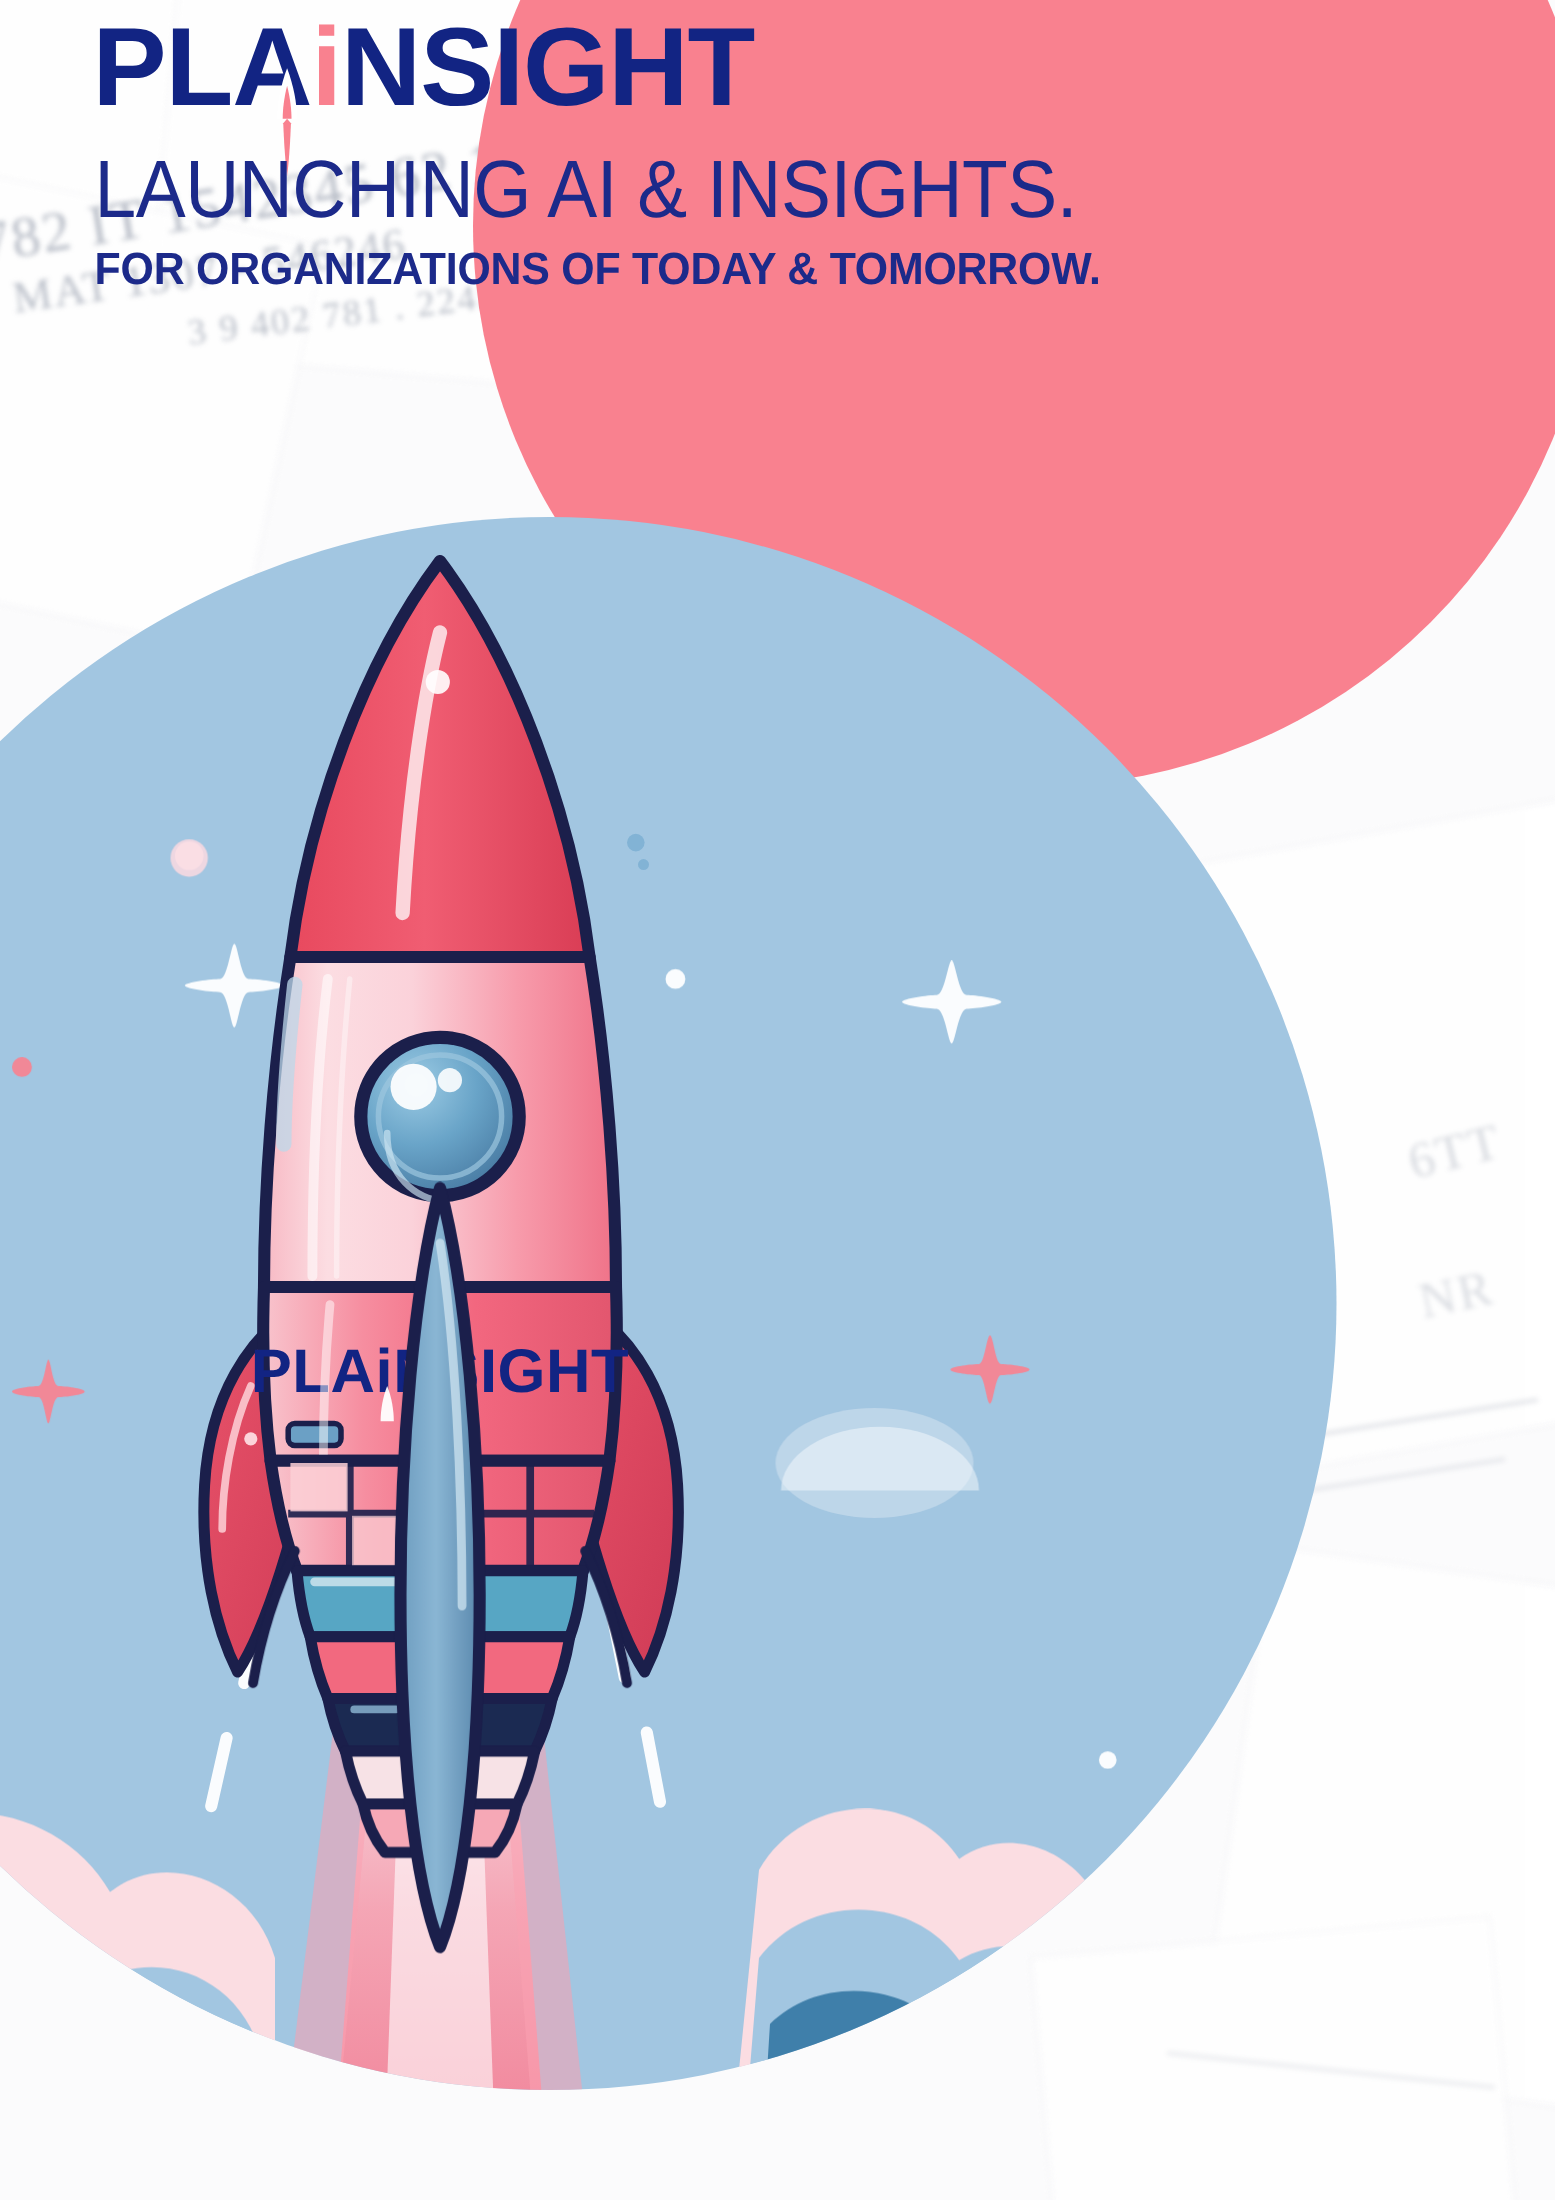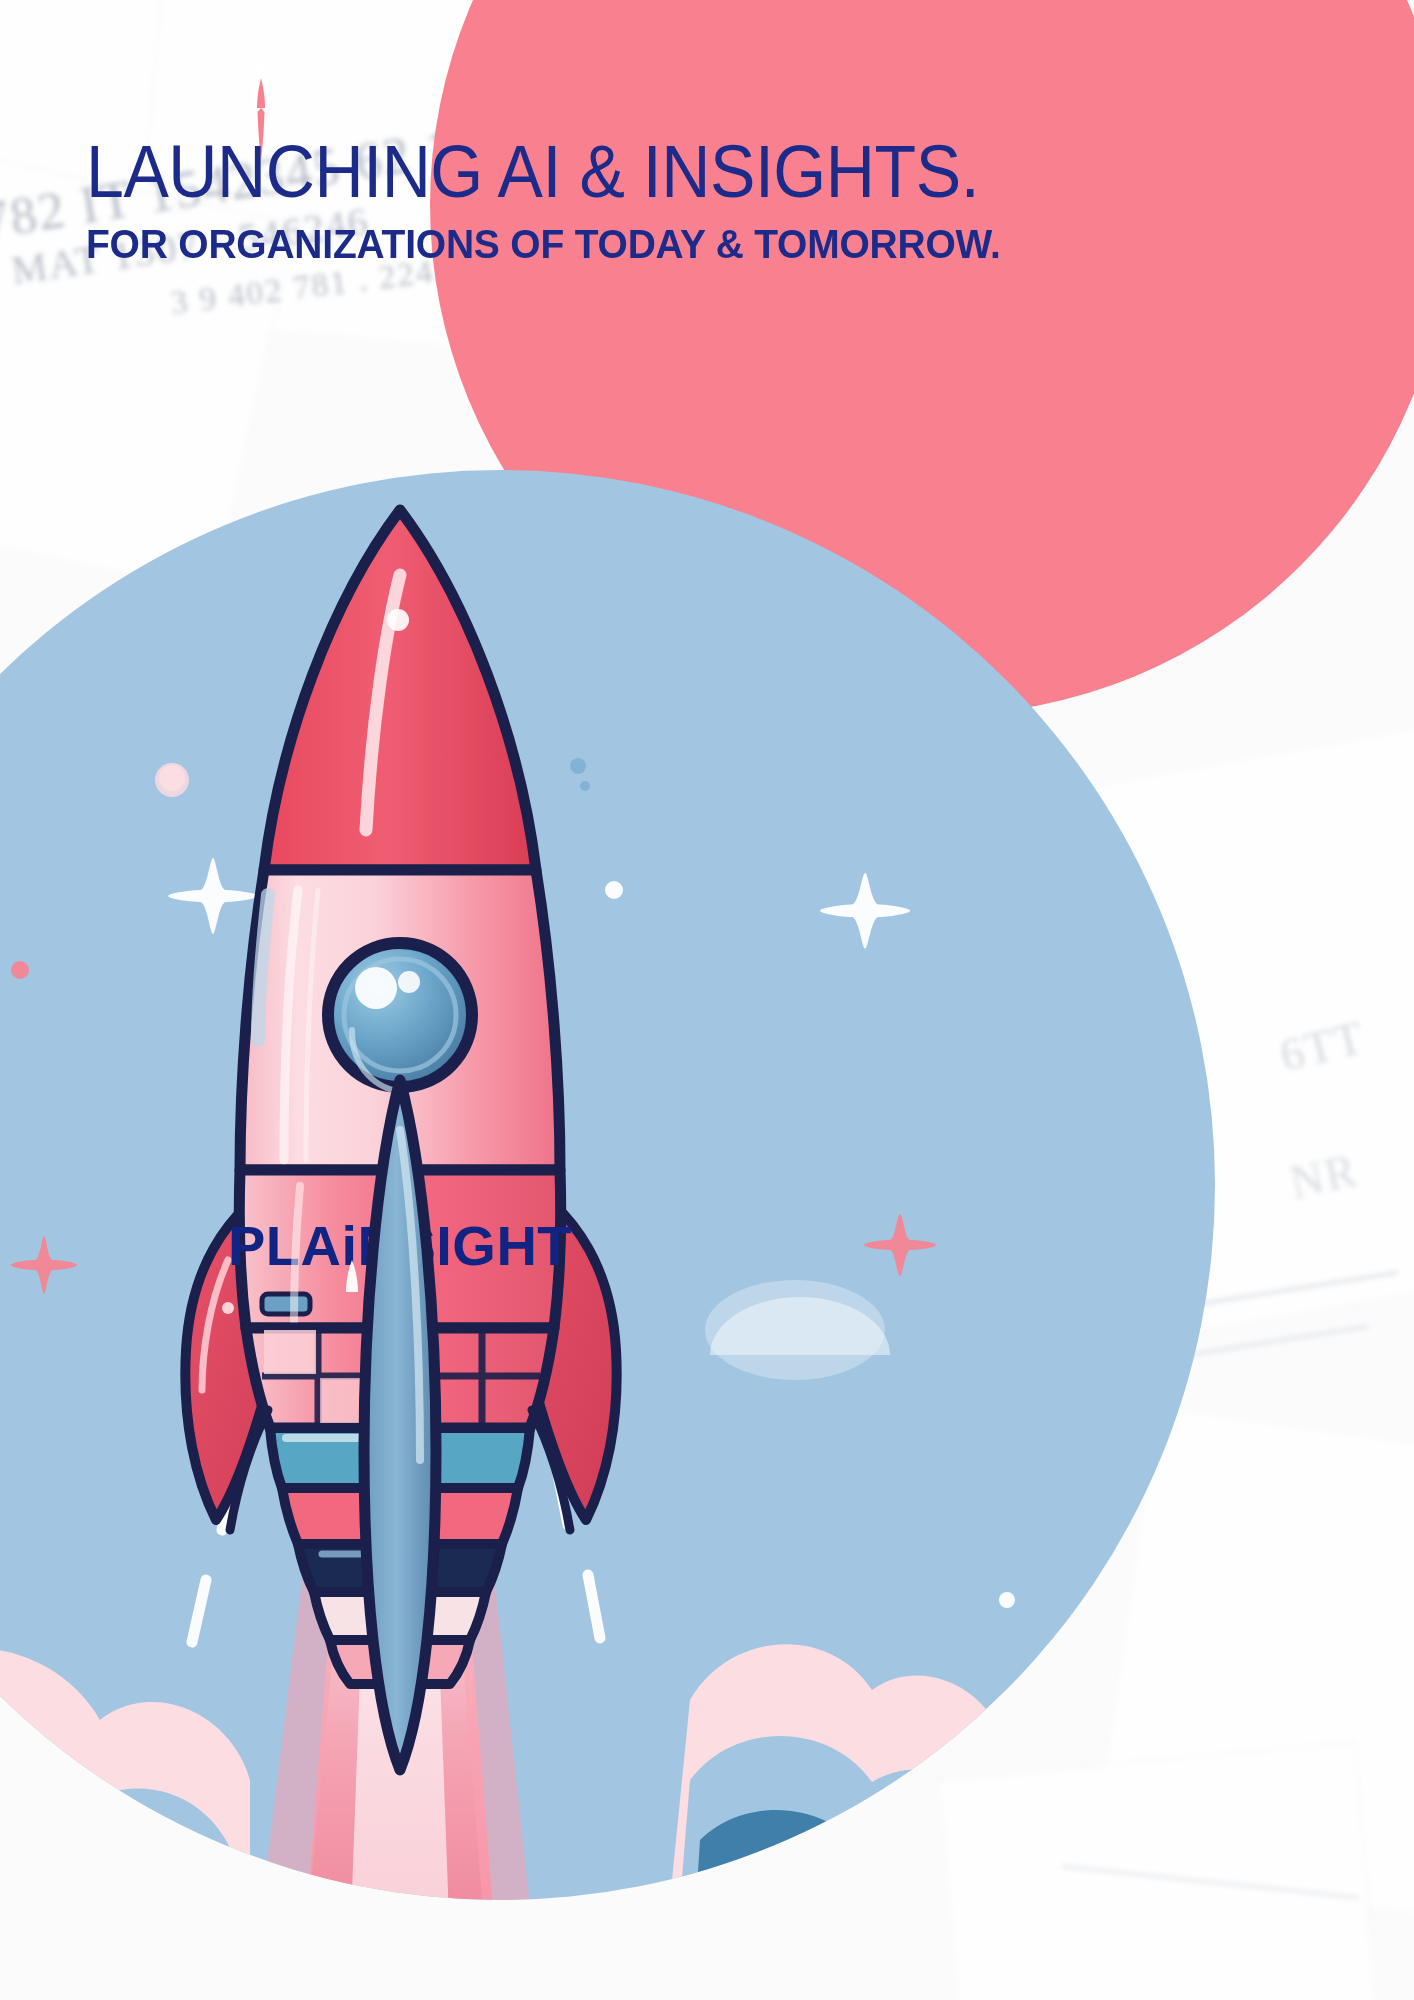--- a/index.html
+++ b/index.html
@@ -137,20 +137,26 @@
     <div class="paper-line" style="left:1150px;top:1290px;width:250px;height:4px;transform:rotate(-9deg);opacity:.5;"></div>
     <div class="paper-line" style="left:1170px;top:1340px;width:200px;height:4px;transform:rotate(-9deg);opacity:.4;"></div>
     <div class="paper-line" style="left:1060px;top:1880px;width:300px;height:4px;transform:rotate(6deg);opacity:.35;"></div>
   </div>
 
   <div class="circle-pink"></div>
 
   <div class="header">
 
     <div class="logo-row">
+      <div class="logo-text" style="display:flex;align-items:baseline;">
+        <span>PL</span>
+          <span>A</span>
+          <span class="dot-i">i</span>
+          <span>NSIGHT</span>
+      </div>
 
       <svg class="logo-rocket" viewBox="0 0 40 108">
         <path d="M20 6 C26 22 29 38 29 52 L11 52 C11 38 14 22 20 6 Z" fill="#ffffff"></path>
         <path d="M20 22 C23 34 24 44 24 52 L16 52 C16 44 17 34 20 22 Z" fill="#f9818f"></path>
         <path d="M20 52 L23.5 56 C22.8 74 21.6 92 20 104 C18.4 92 17.2 74 16.5 56 Z" fill="#f9818f"></path>
       </svg>
     </div>
 
     <div class="headline">LAUNCHING AI &amp; INSIGHTS.</div>
     <div class="subheadline">FOR ORGANIZATIONS OF TODAY &amp; TOMORROW.</div>

